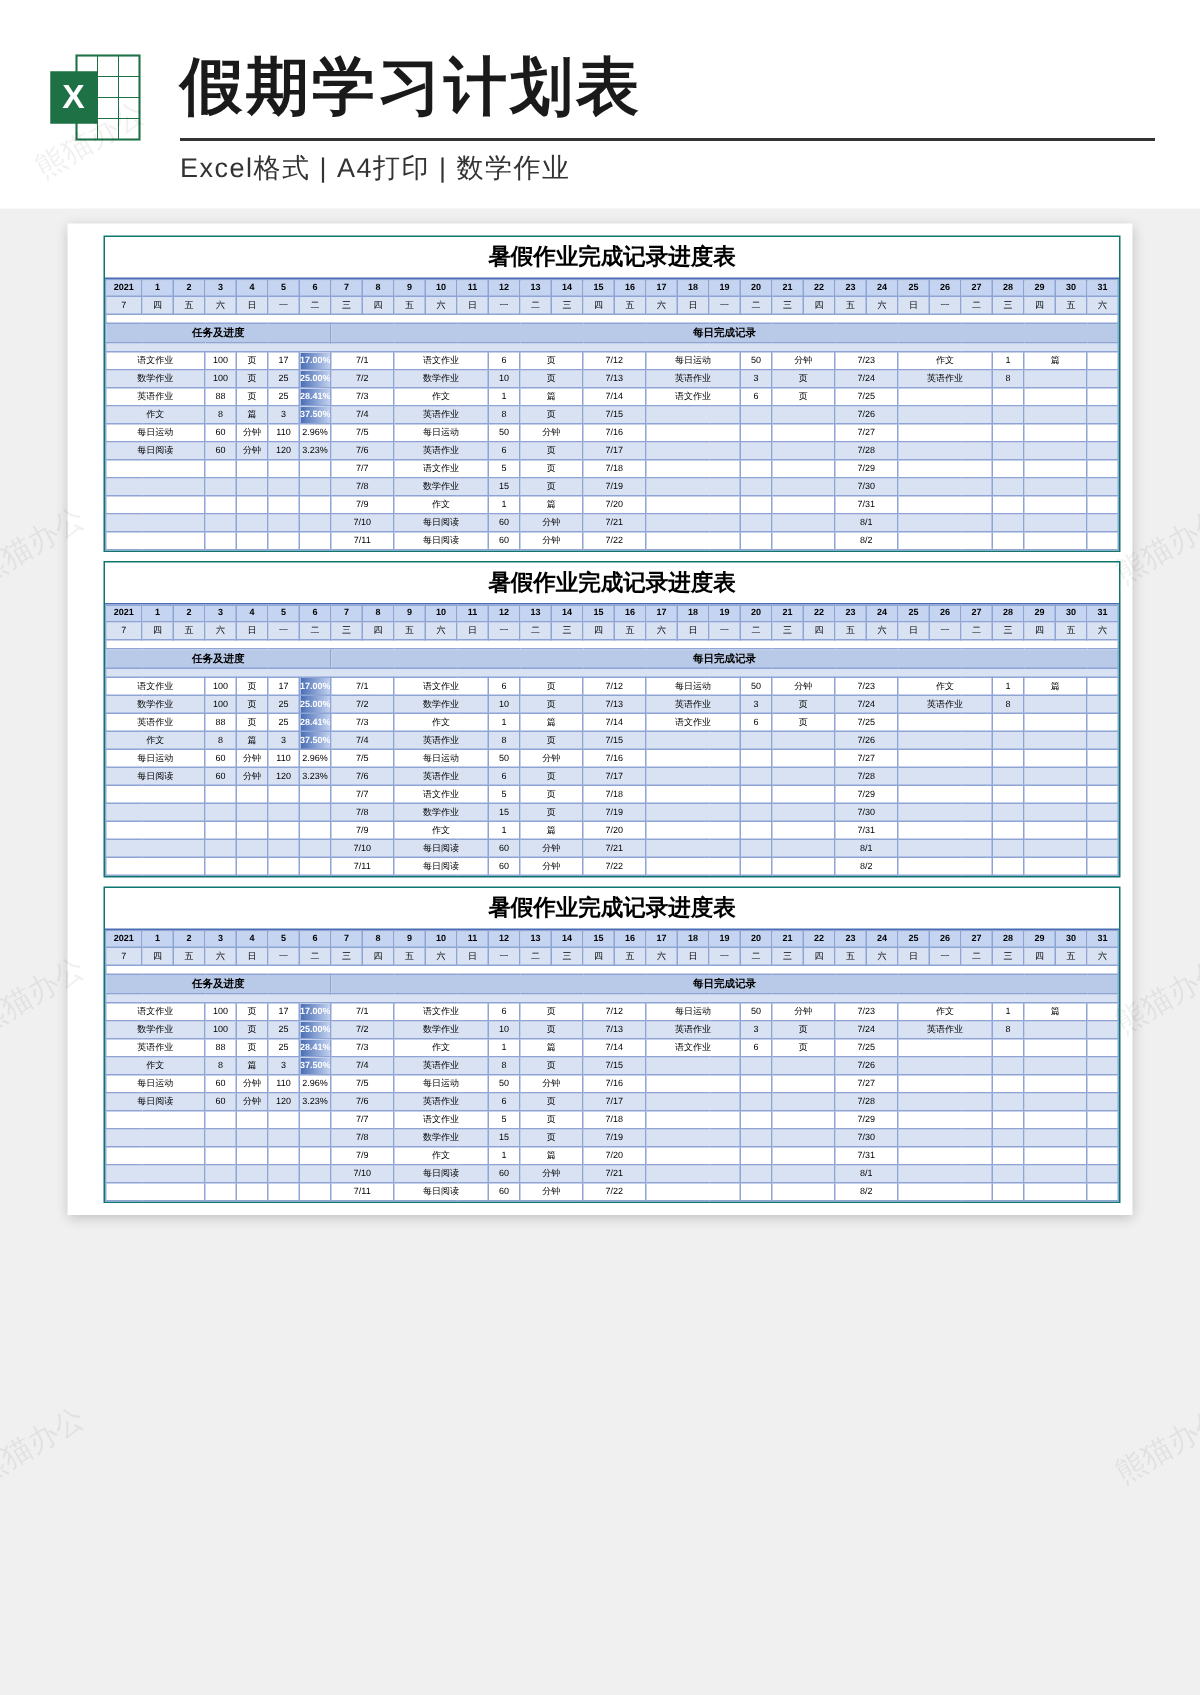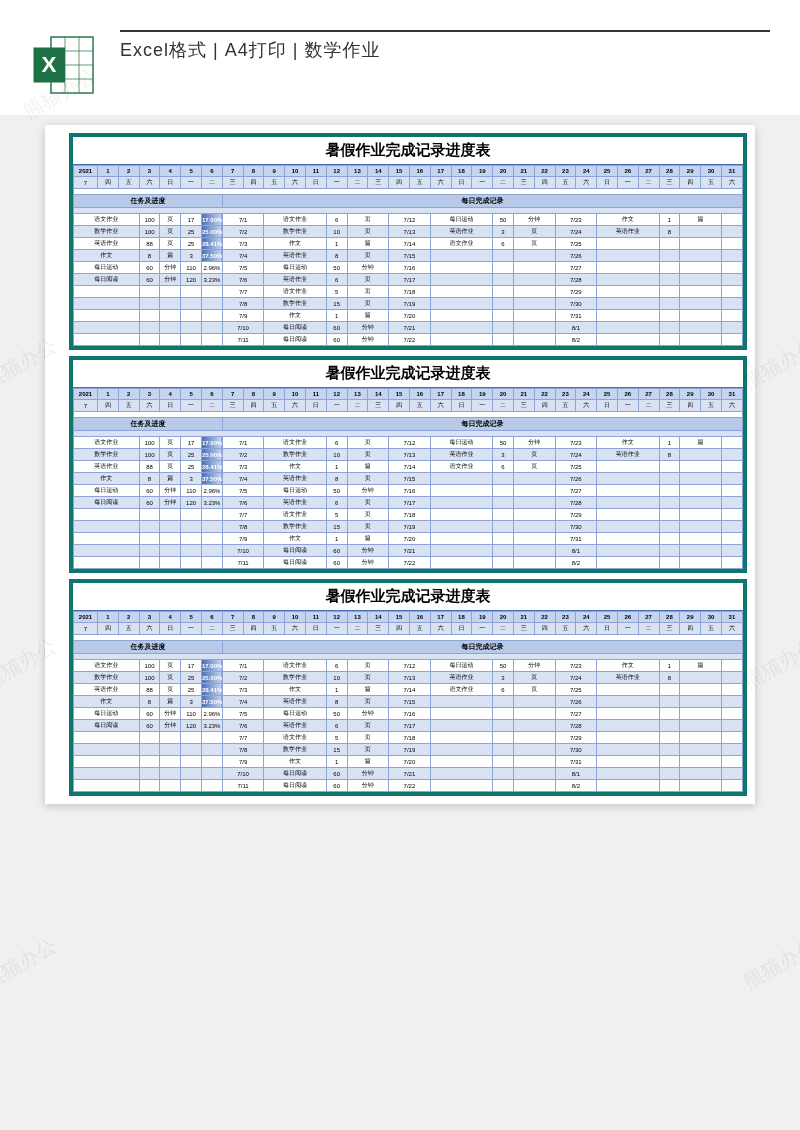--- a/index.html
+++ b/index.html
@@ -48,21 +48,21 @@
       border-top: 2px solid #333;
       padding-top: 6px;
     }
     .page-container {
       background: #fff;
       margin: 10px 45px;
       box-shadow: 0 2px 8px rgba(0,0,0,0.2);
       padding: 8px;
     }
     .sheet {
-      border: 4px solid #0f766e;
+      border: 1px solid #0f766e;
       margin-bottom: 6px;
       margin-left: 16px;
     }
     .sheet:last-child { margin-bottom: 0; }
     .sheet-title {
       text-align: center;
       font-size: 15px;
       font-weight: bold;
       padding: 4px 0;
       border-bottom: 1px solid #4a6db5;
@@ -113,20 +113,21 @@
       <line x1="50" y1="10" x2="50" y2="90" stroke="#1e7145" stroke-width="1"></line>
       <line x1="70" y1="10" x2="70" y2="90" stroke="#1e7145" stroke-width="1"></line>
       <line x1="30" y1="30" x2="90" y2="30" stroke="#1e7145" stroke-width="1"></line>
       <line x1="30" y1="50" x2="90" y2="50" stroke="#1e7145" stroke-width="1"></line>
       <line x1="30" y1="70" x2="90" y2="70" stroke="#1e7145" stroke-width="1"></line>
       <rect x="5" y="25" width="45" height="50" fill="#1e7145"></rect>
       <text x="27" y="60" fill="#fff" font-size="32" font-weight="bold" text-anchor="middle" font-family="Arial">X</text>
     </svg>
   </div>
   <div class="header-text">
+    <div class="header-title">假期学习计划表</div>
     <div class="header-subtitle">Excel格式 | A4打印 | 数学作业</div>
   </div>
 </div>
 
 <div class="page-container">
   <div id="sheets">
       <div class="sheet">
         <div class="sheet-title">暑假作业完成记录进度表</div>
         <table>
           <tbody>

